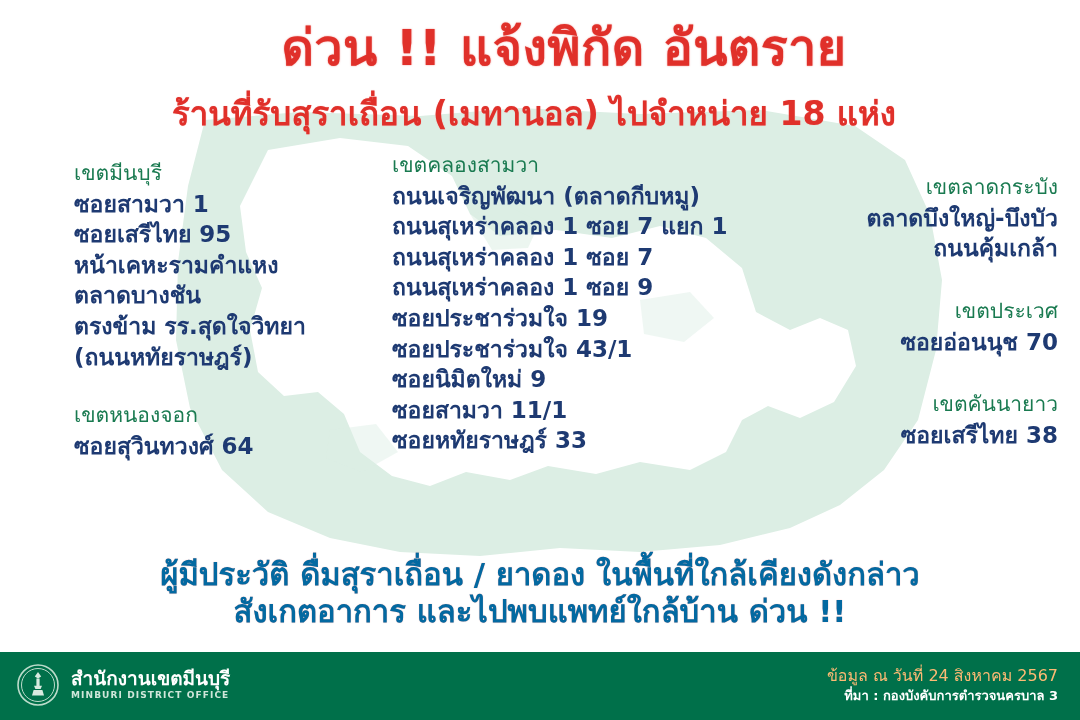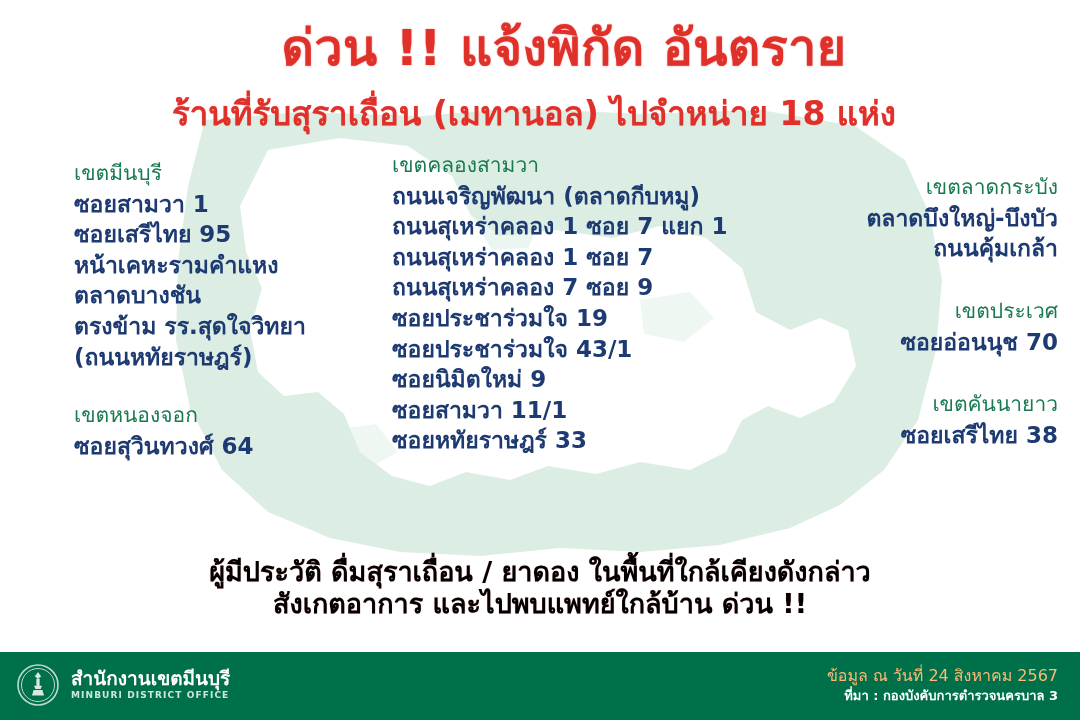--- a/index.html
+++ b/index.html
@@ -51,21 +51,21 @@
   }
 
   .col-right .group{margin-bottom:0;}
   .spacer-sm{height:14px;}
   .spacer-md{height:26px;}
   .spacer-lg{height:34px;}
 
   
   .warning{
     position:absolute;left:0;right:0;top:556px;text-align:center;
-    color:#000000;font-size:27px;font-weight:bold;line-height:1.2;
+    color:#0369a1;font-size:31px;font-weight:bold;line-height:1.2;
     text-shadow:0 0 1px #f3a6a2;
   }
 
   
   .footer{
     position:absolute;left:0;right:0;bottom:0;height:68px;
     background:#00704a;z-index:3;
     display:flex;align-items:center;justify-content:space-between;
     padding:0 22px 2px 16px;box-sizing:border-box;
   }
@@ -136,21 +136,21 @@
       </div>
 
     </div>
 
     <div class="col col-mid">
       <div class="group">
         <div class="district">เขตคลองสามวา</div>
         <div class="place">ถนนเจริญพัฒนา (ตลาดกีบหมู)</div>
         <div class="place">ถนนสุเหร่าคลอง 1 ซอย 7 แยก 1</div>
         <div class="place">ถนนสุเหร่าคลอง 1 ซอย 7</div>
-        <div class="place">ถนนสุเหร่าคลอง 7 ซอย 9</div>
+        <div class="place">ถนนสุเหร่าคลอง 1 ซอย 9</div>
         <div class="place">ซอยประชาร่วมใจ 19</div>
         <div class="place">ซอยประชาร่วมใจ 43/1</div>
         <div class="place">ซอยนิมิตใหม่ 9</div>
         <div class="place">ซอยสามวา 11/1</div>
         <div class="place">ซอยหทัยราษฎร์ 33</div>
       </div>
     </div>
 
     <div class="col col-right">
 

